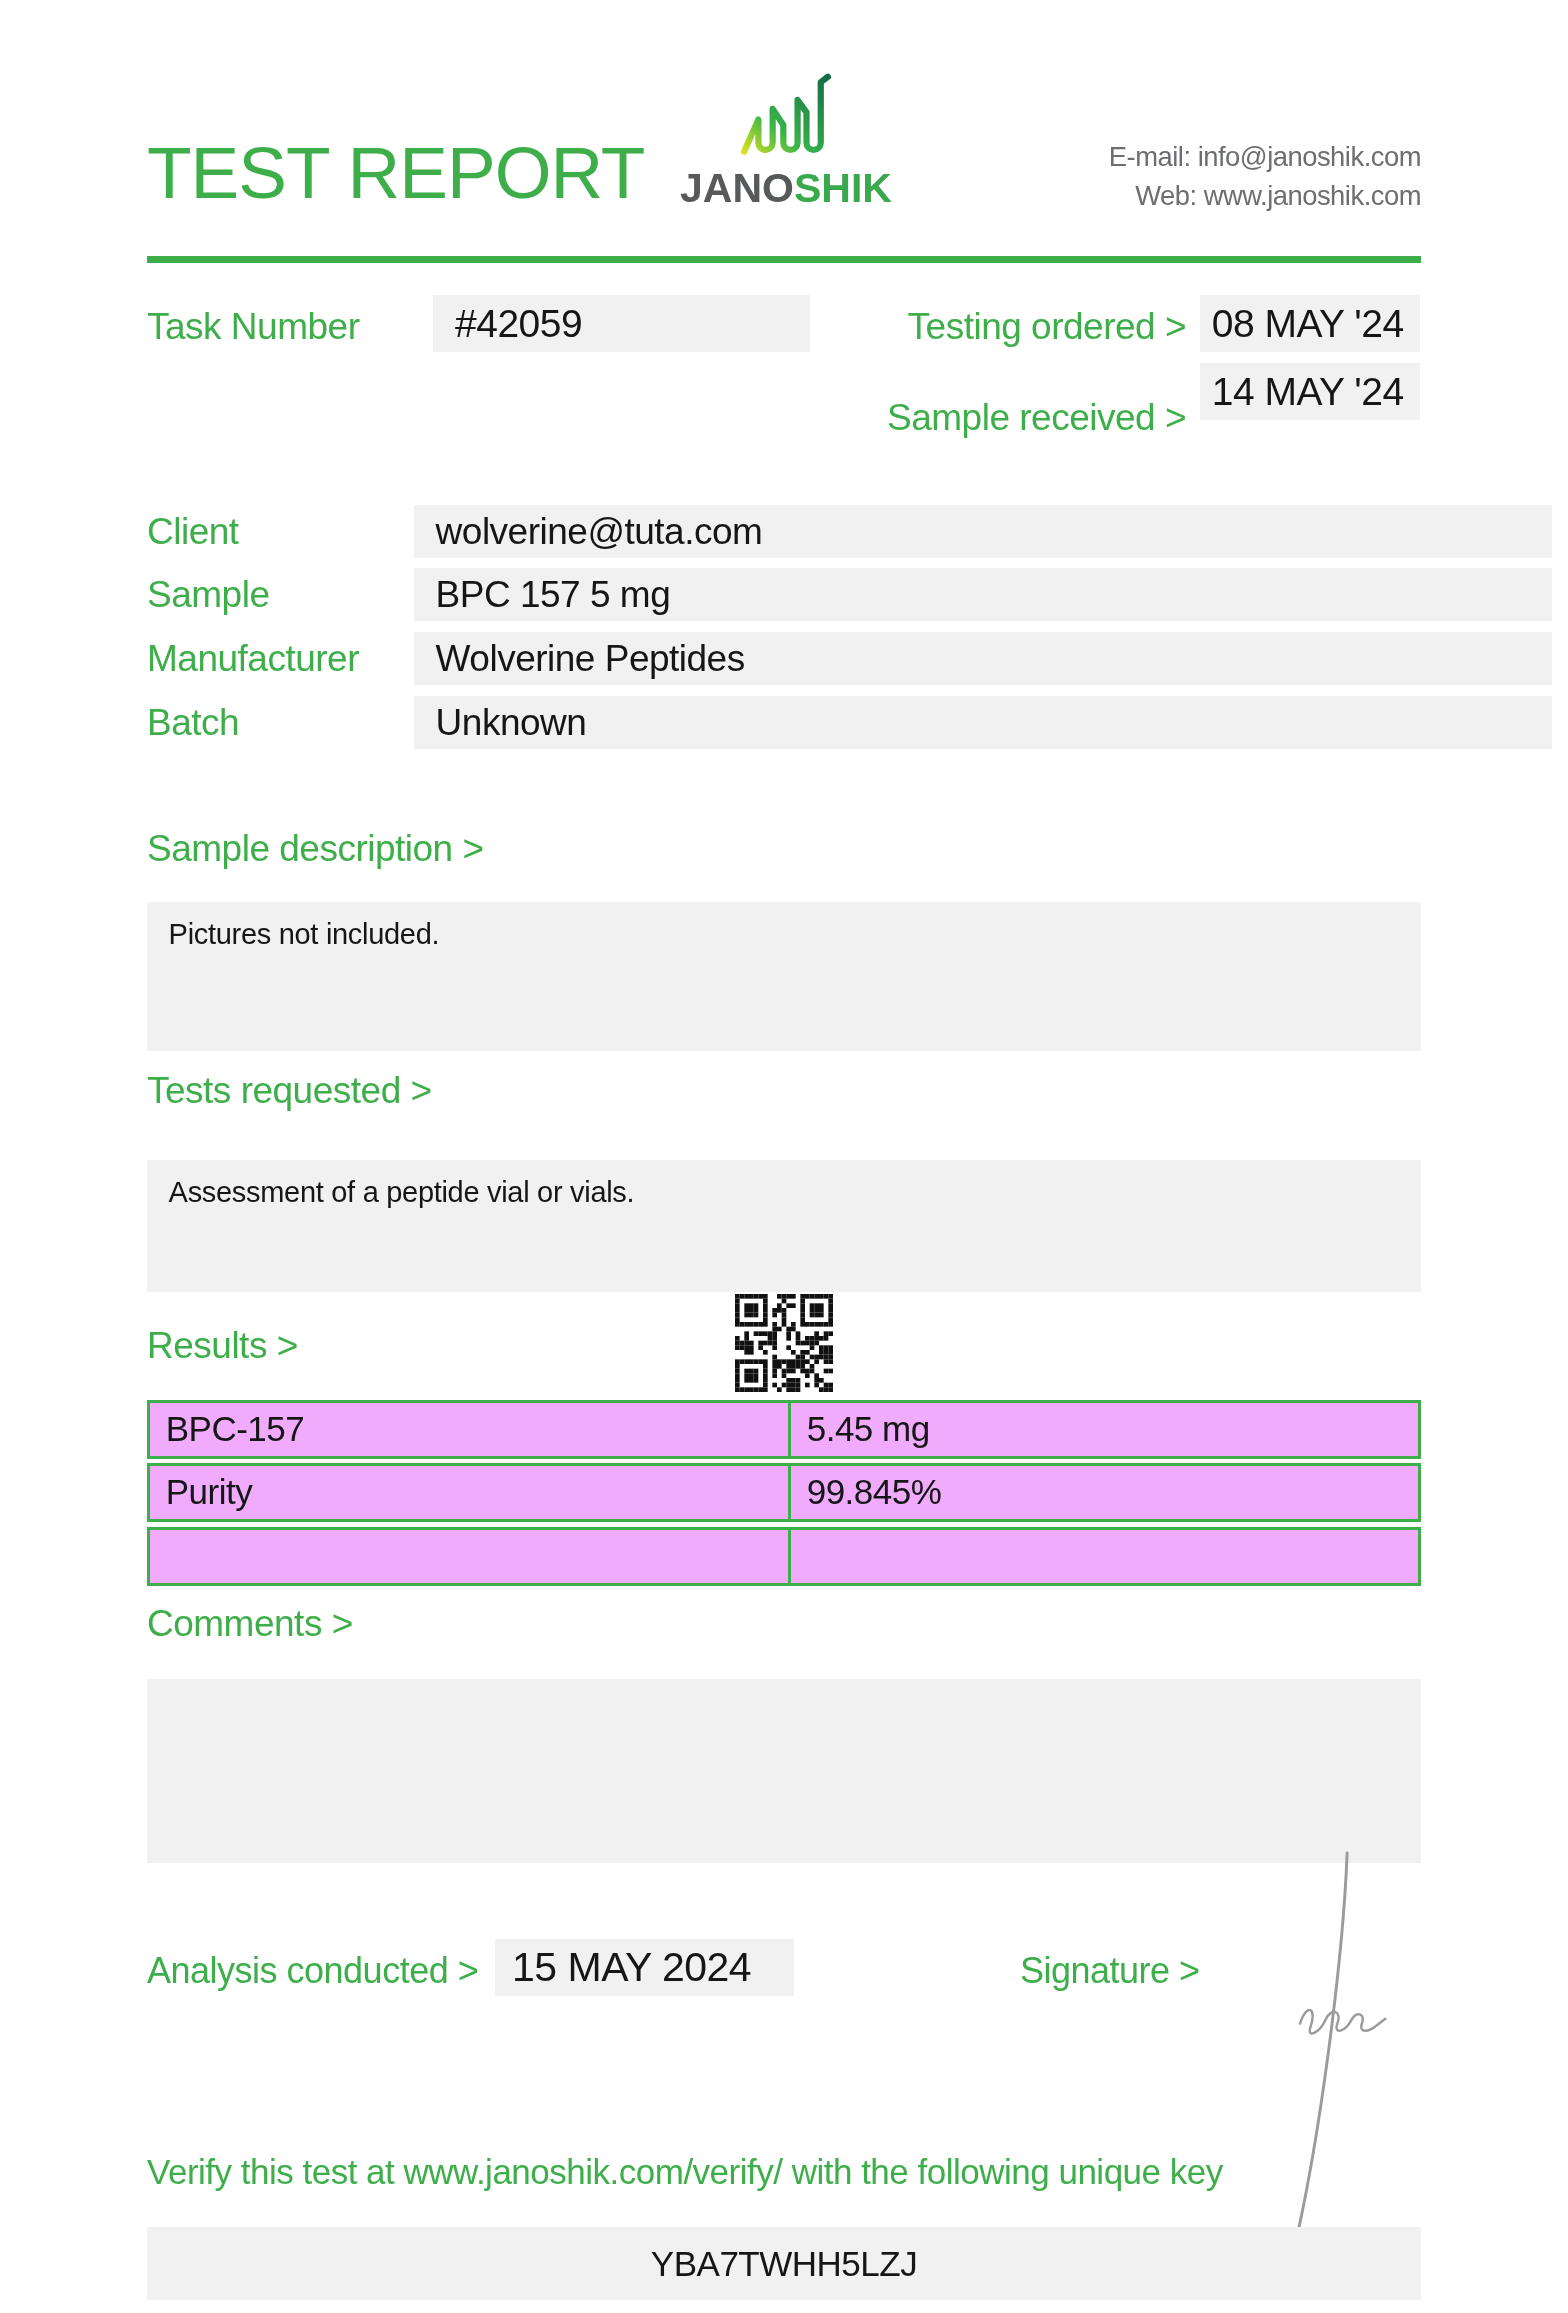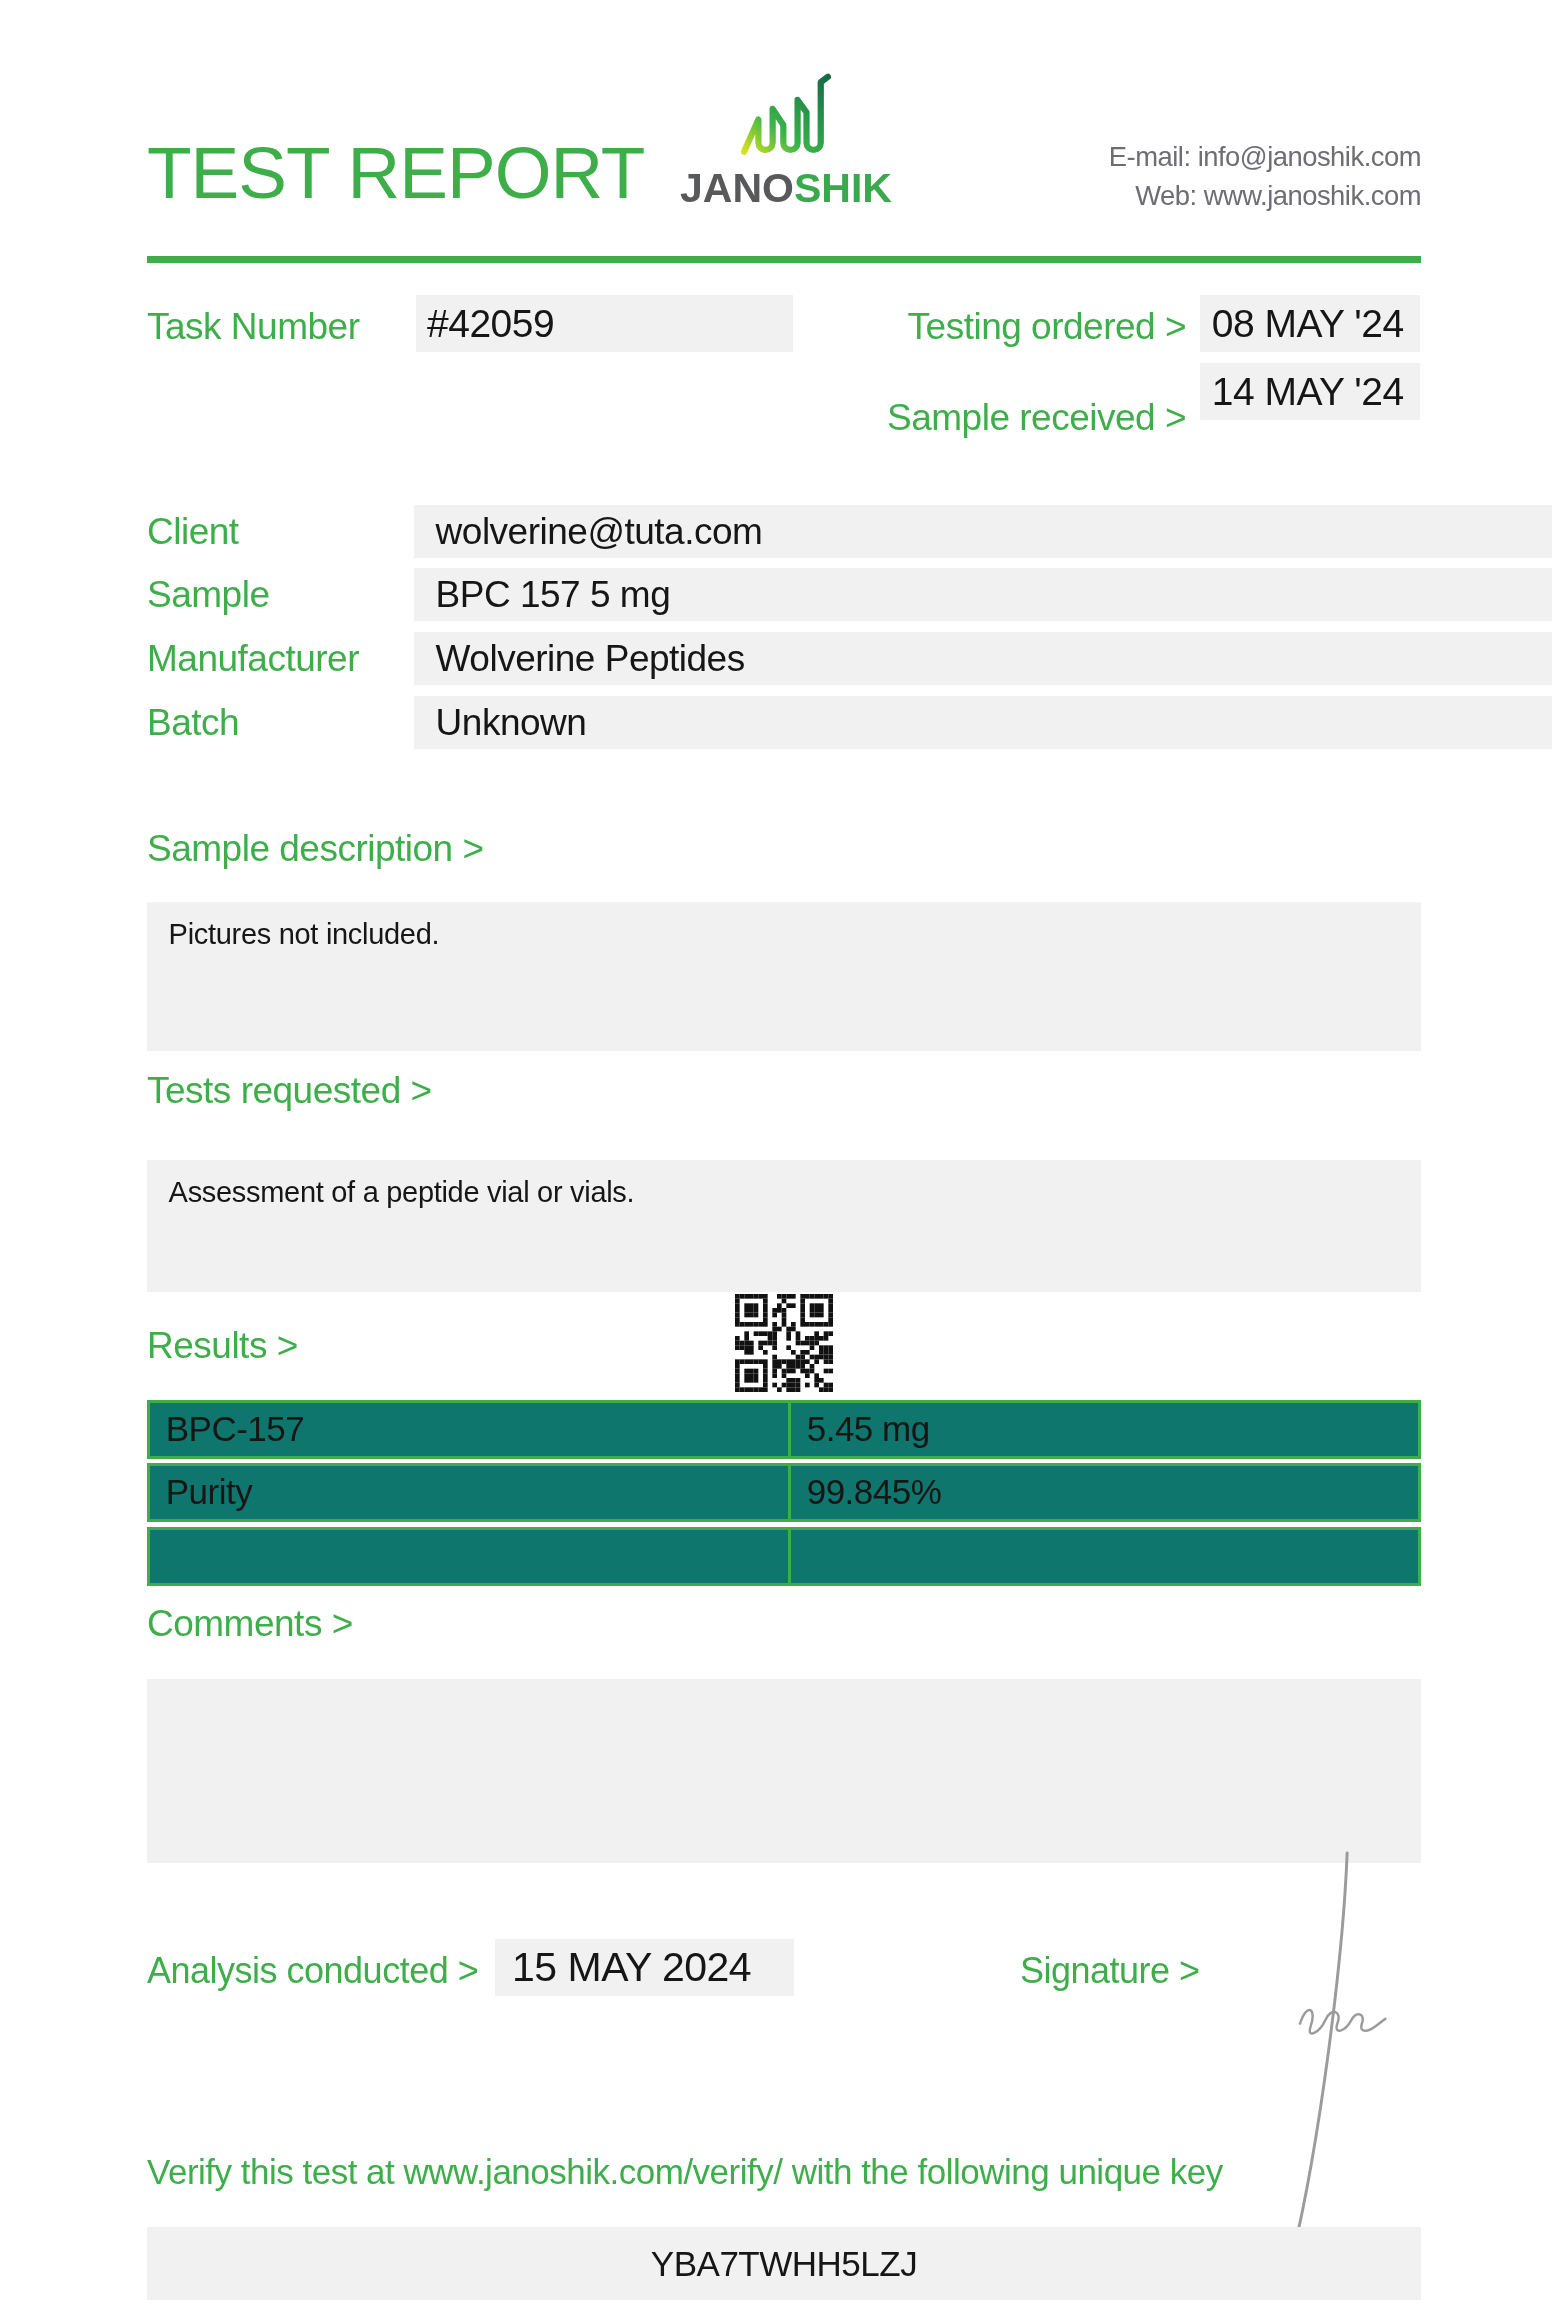--- a/index.html
+++ b/index.html
@@ -24,37 +24,37 @@
            font-size:27.4px;line-height:39px;color:var(--mid-gray);}
   .rule{position:absolute;left:147px;top:256px;width:1274px;height:6.9px;background:var(--green);}
 
   
   .glabel{position:absolute;color:var(--green);font-size:37px;}
   .gbox{position:absolute;background:var(--box-gray);color:var(--ink);}
   .gbox .val{display:block;}
 
   
   .lbl-task{left:147px;top:306px;}
-  .box-task{left:416px;top:295px;width:377px;height:57px;font-size:39px;line-height:57px;padding-left:11px;}
+  .box-task{left:433px;top:295px;width:377px;height:57px;font-size:39px;line-height:57px;padding-left:22px;}
   .lbl-ordered{left:843px;top:306px;width:343px;text-align:right;}
   .box-ordered{left:1200px;top:295px;width:220px;height:57px;font-size:39px;line-height:57px;padding-left:11.8px;}
   .lbl-received{left:843px;top:373px;width:343px;text-align:right;margin-top:24px;}
   .box-received{left:1200px;top:363px;width:220px;height:57px;font-size:39px;line-height:57px;padding-left:11.8px;}
 
   
   .detail-label{left:147px;line-height:53px;}
   .detail-box{left:414px;width:1138px;height:53px;font-size:37px;line-height:53px;padding-left:21.6px;}
 
   
   .sec-heading{left:147px;}
   .sec-box{left:147px;width:1274px;font-size:29px;padding:15.7px 21.6px;letter-spacing:-0.3px;}
 
   
   .results-table{position:absolute;left:147px;width:1274px;}
-  .res-row{position:absolute;left:0;width:1274px;height:59px;border:3.9px solid var(--green);display:flex;background:#0f766e;}
+  .res-row{position:absolute;left:0;width:1274px;height:59px;border:3.9px solid var(--green);display:flex;background:#f0abfc;}
   .res-cell{font-size:35px;line-height:51px;color:var(--ink);padding-left:15.7px;overflow:hidden;}
   .res-cell.c1{width:641px;border-right:3.9px solid var(--green);}
   .res-cell.c2{flex:1;}
 
   .qr{position:absolute;left:735px;top:1294px;width:98px;height:98px;}
 
   
   .sig-svg{position:absolute;left:1245px;top:1849px;width:167px;height:412px;}
   .verify{position:absolute;left:147px;top:2152px;width:1284px;font-size:35px;color:var(--green);white-space:nowrap;}
   .key-box{left:147px;top:2227px;width:1274px;height:73px;font-size:35px;line-height:73px;text-align:center;}

